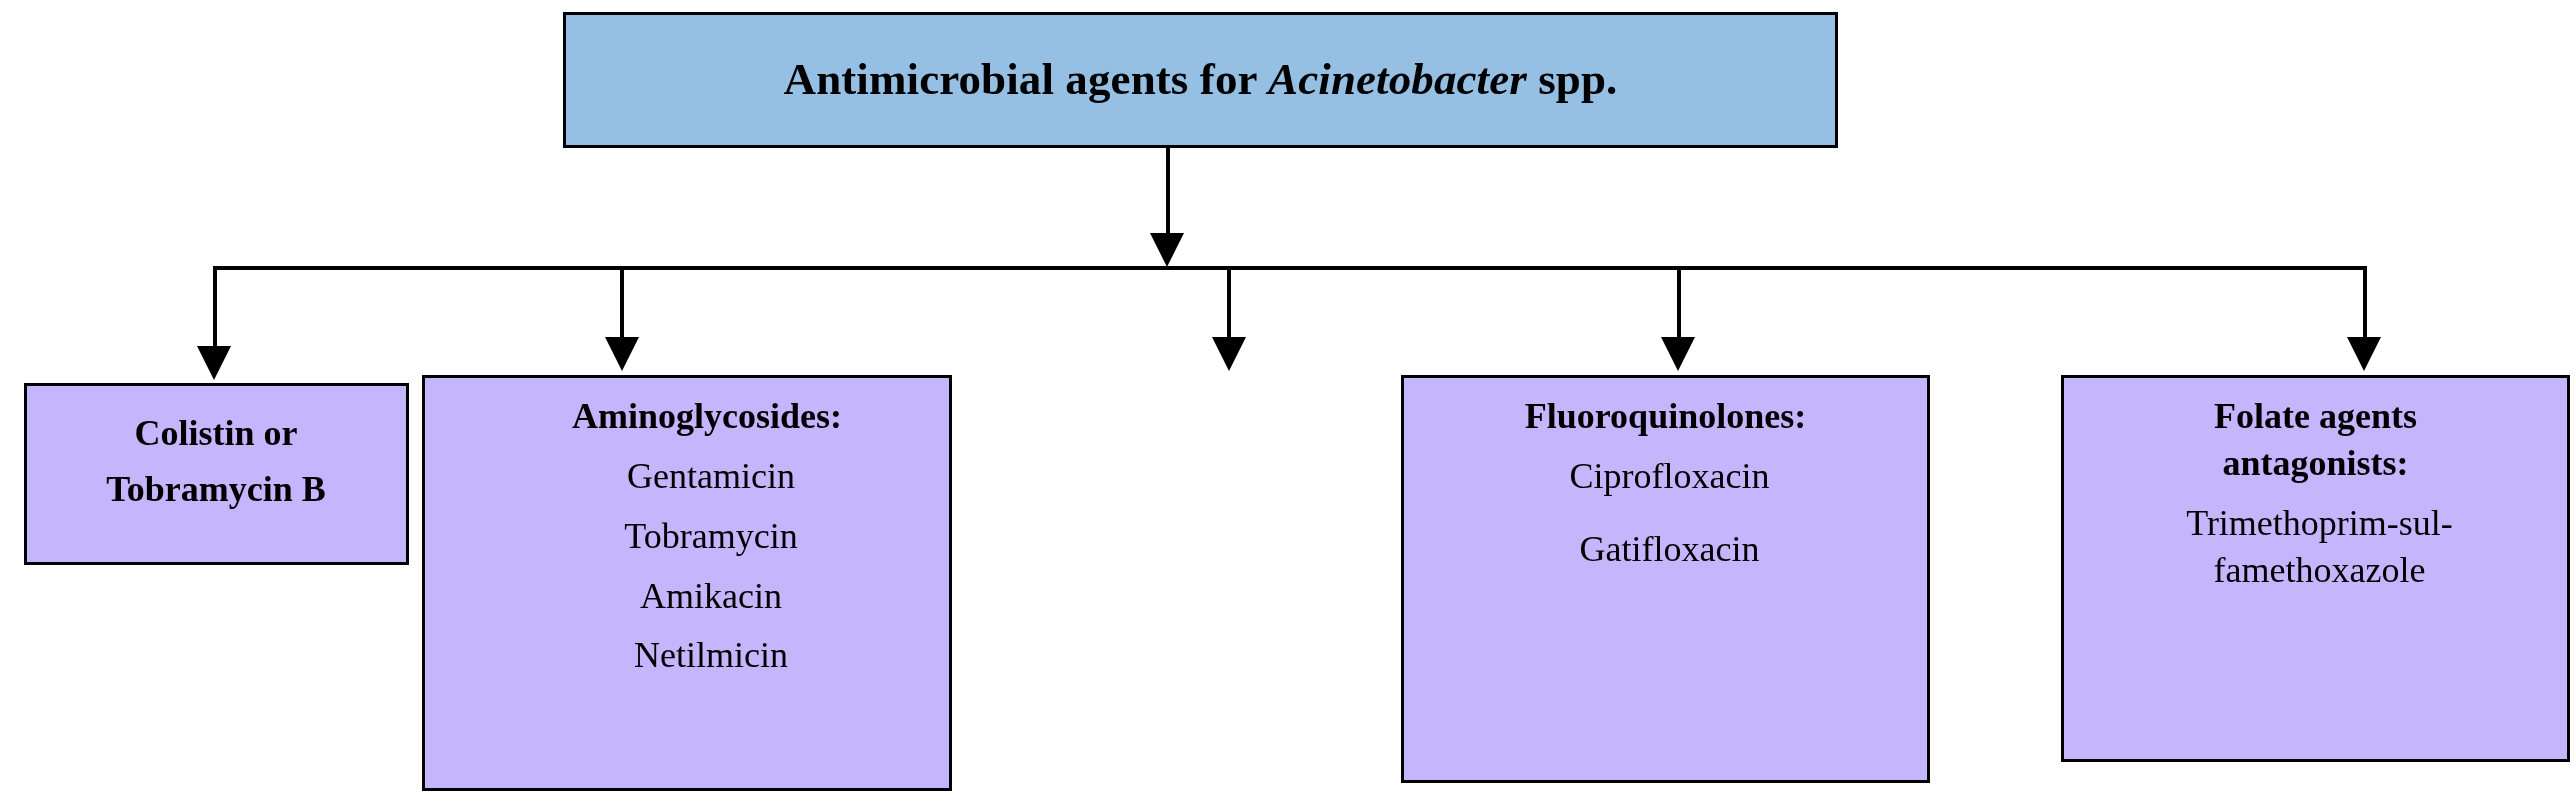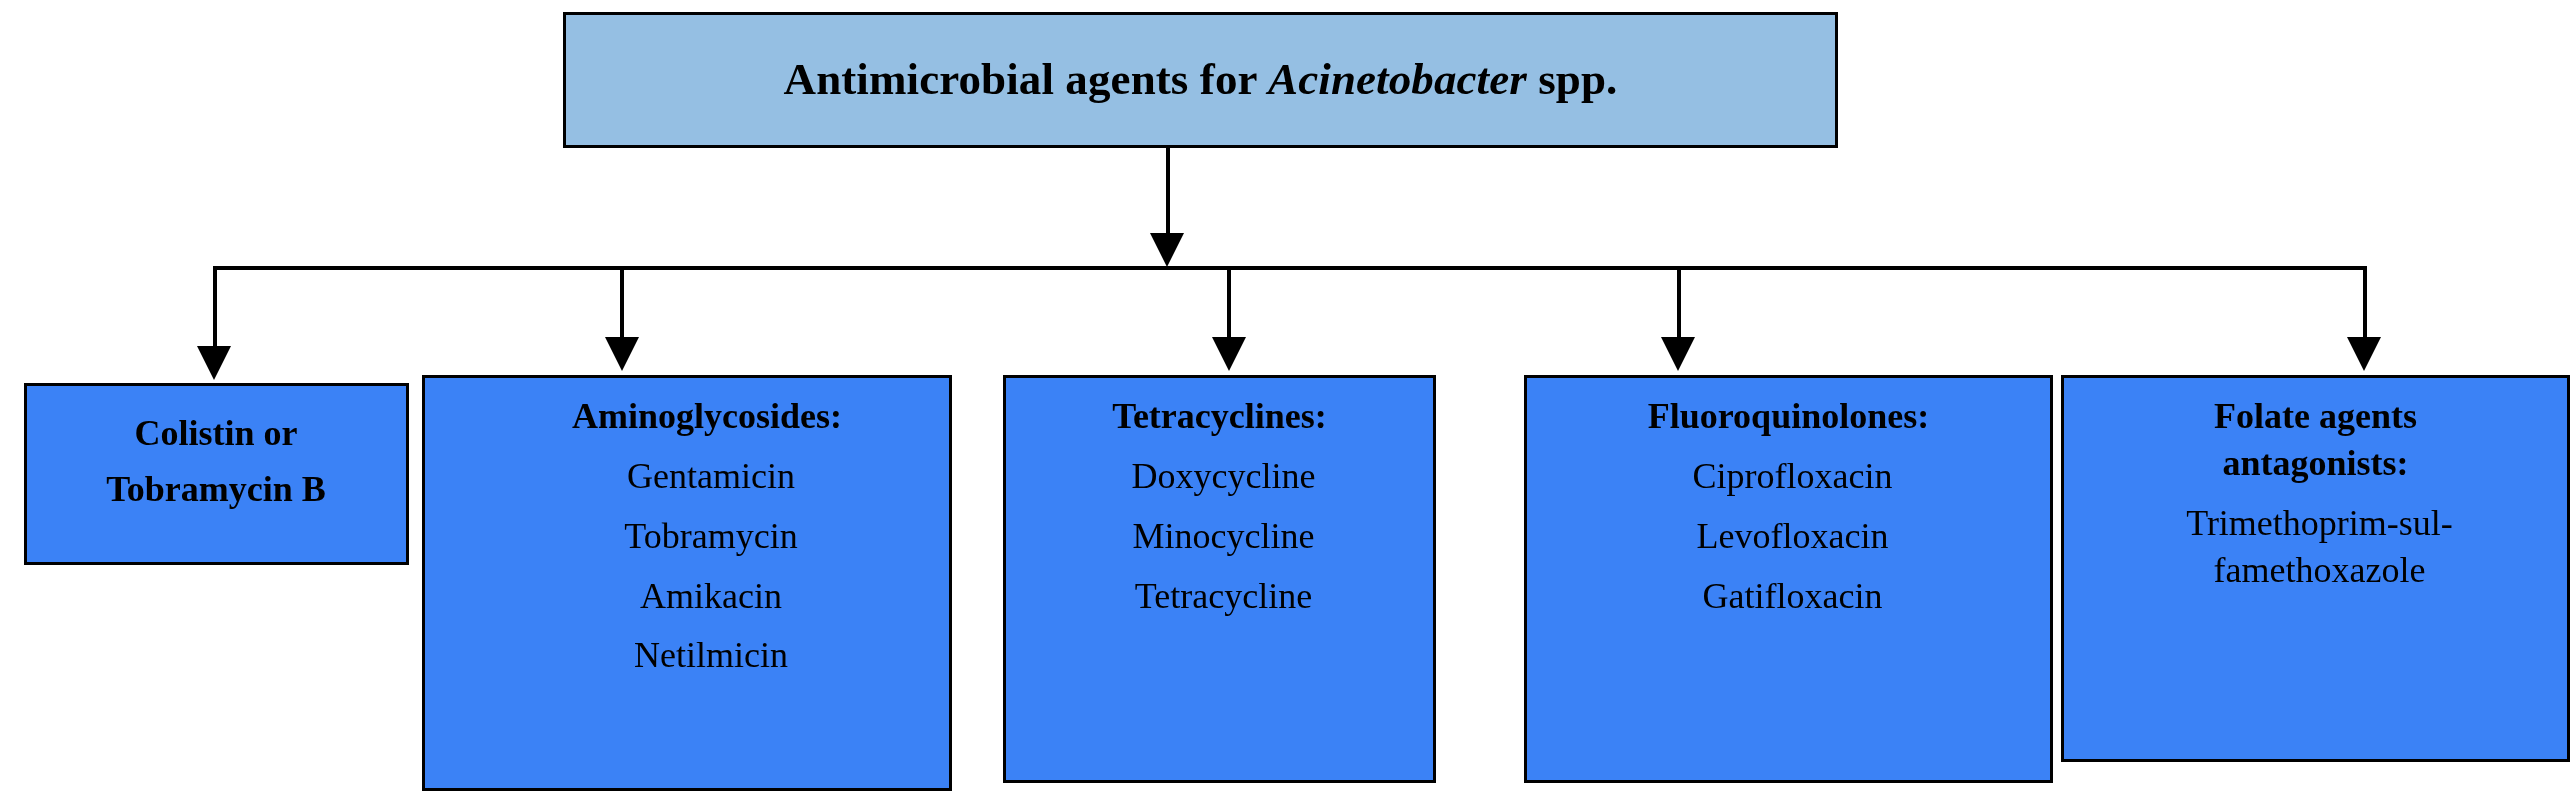--- a/index.html
+++ b/index.html
@@ -60,21 +60,21 @@
     width: 0;
     height: 0;
     border-left: 17.6px solid transparent;
     border-right: 17.6px solid transparent;
     border-top: 34px solid #000000;
   }
 
   
   .cat-box {
     position: absolute;
-    background: #3b82f6;
+    background: #c4b5fd;
     border: 3.5px solid #000000;
     box-sizing: border-box;
     display: flex;
     flex-direction: column;
     align-items: center;
     text-align: center;
     padding-top: 15.3px;
   }
   .cat-head {
     font-size: 36px;
@@ -136,36 +136,26 @@
     <div class="spacer-sm"></div>
     <div class="cat-item">Gentamicin</div>
     <div class="spacer-sm"></div>
     <div class="cat-item">Tobramycin</div>
     <div class="spacer-sm"></div>
     <div class="cat-item">Amikacin</div>
     <div class="spacer-sm"></div>
     <div class="cat-item">Netilmicin</div>
   </div>
 
-  <div class="cat-box" style="left:1003px; top:375px; width:433px; height:408px;">
-    <div class="cat-head">Tetracyclines:</div>
-    <div class="spacer-sm"></div>
-    <div class="cat-item">Doxycycline</div>
-    <div class="spacer-sm"></div>
-    <div class="cat-item">Minocycline</div>
-    <div class="spacer-sm"></div>
-    <div class="cat-item">Tetracycline</div>
-  </div>
 
-  <div class="cat-box" style="left:1524px; top:375px; width:529px; height:408px;">
+  <div class="cat-box" style="left:1401px; top:375px; width:529px; height:408px;">
     <div class="cat-head">Fluoroquinolones:</div>
     <div class="spacer-sm"></div>
     <div class="cat-item">Ciprofloxacin</div>
     <div class="spacer-sm"></div>
-    <div class="cat-item">Levofloxacin</div>
     <div class="spacer-sm"></div>
     <div class="cat-item">Gatifloxacin</div>
   </div>
 
   <div class="cat-box" style="left:2061px; top:375px; width:509px; height:387px;">
     <div class="cat-head">Folate agents</div>
     <div class="cat-head">antagonists:</div>
     <div class="spacer-sm"></div>
     <div class="cat-item">Trimethoprim-sul-</div>
     <div class="cat-item">famethoxazole</div>

